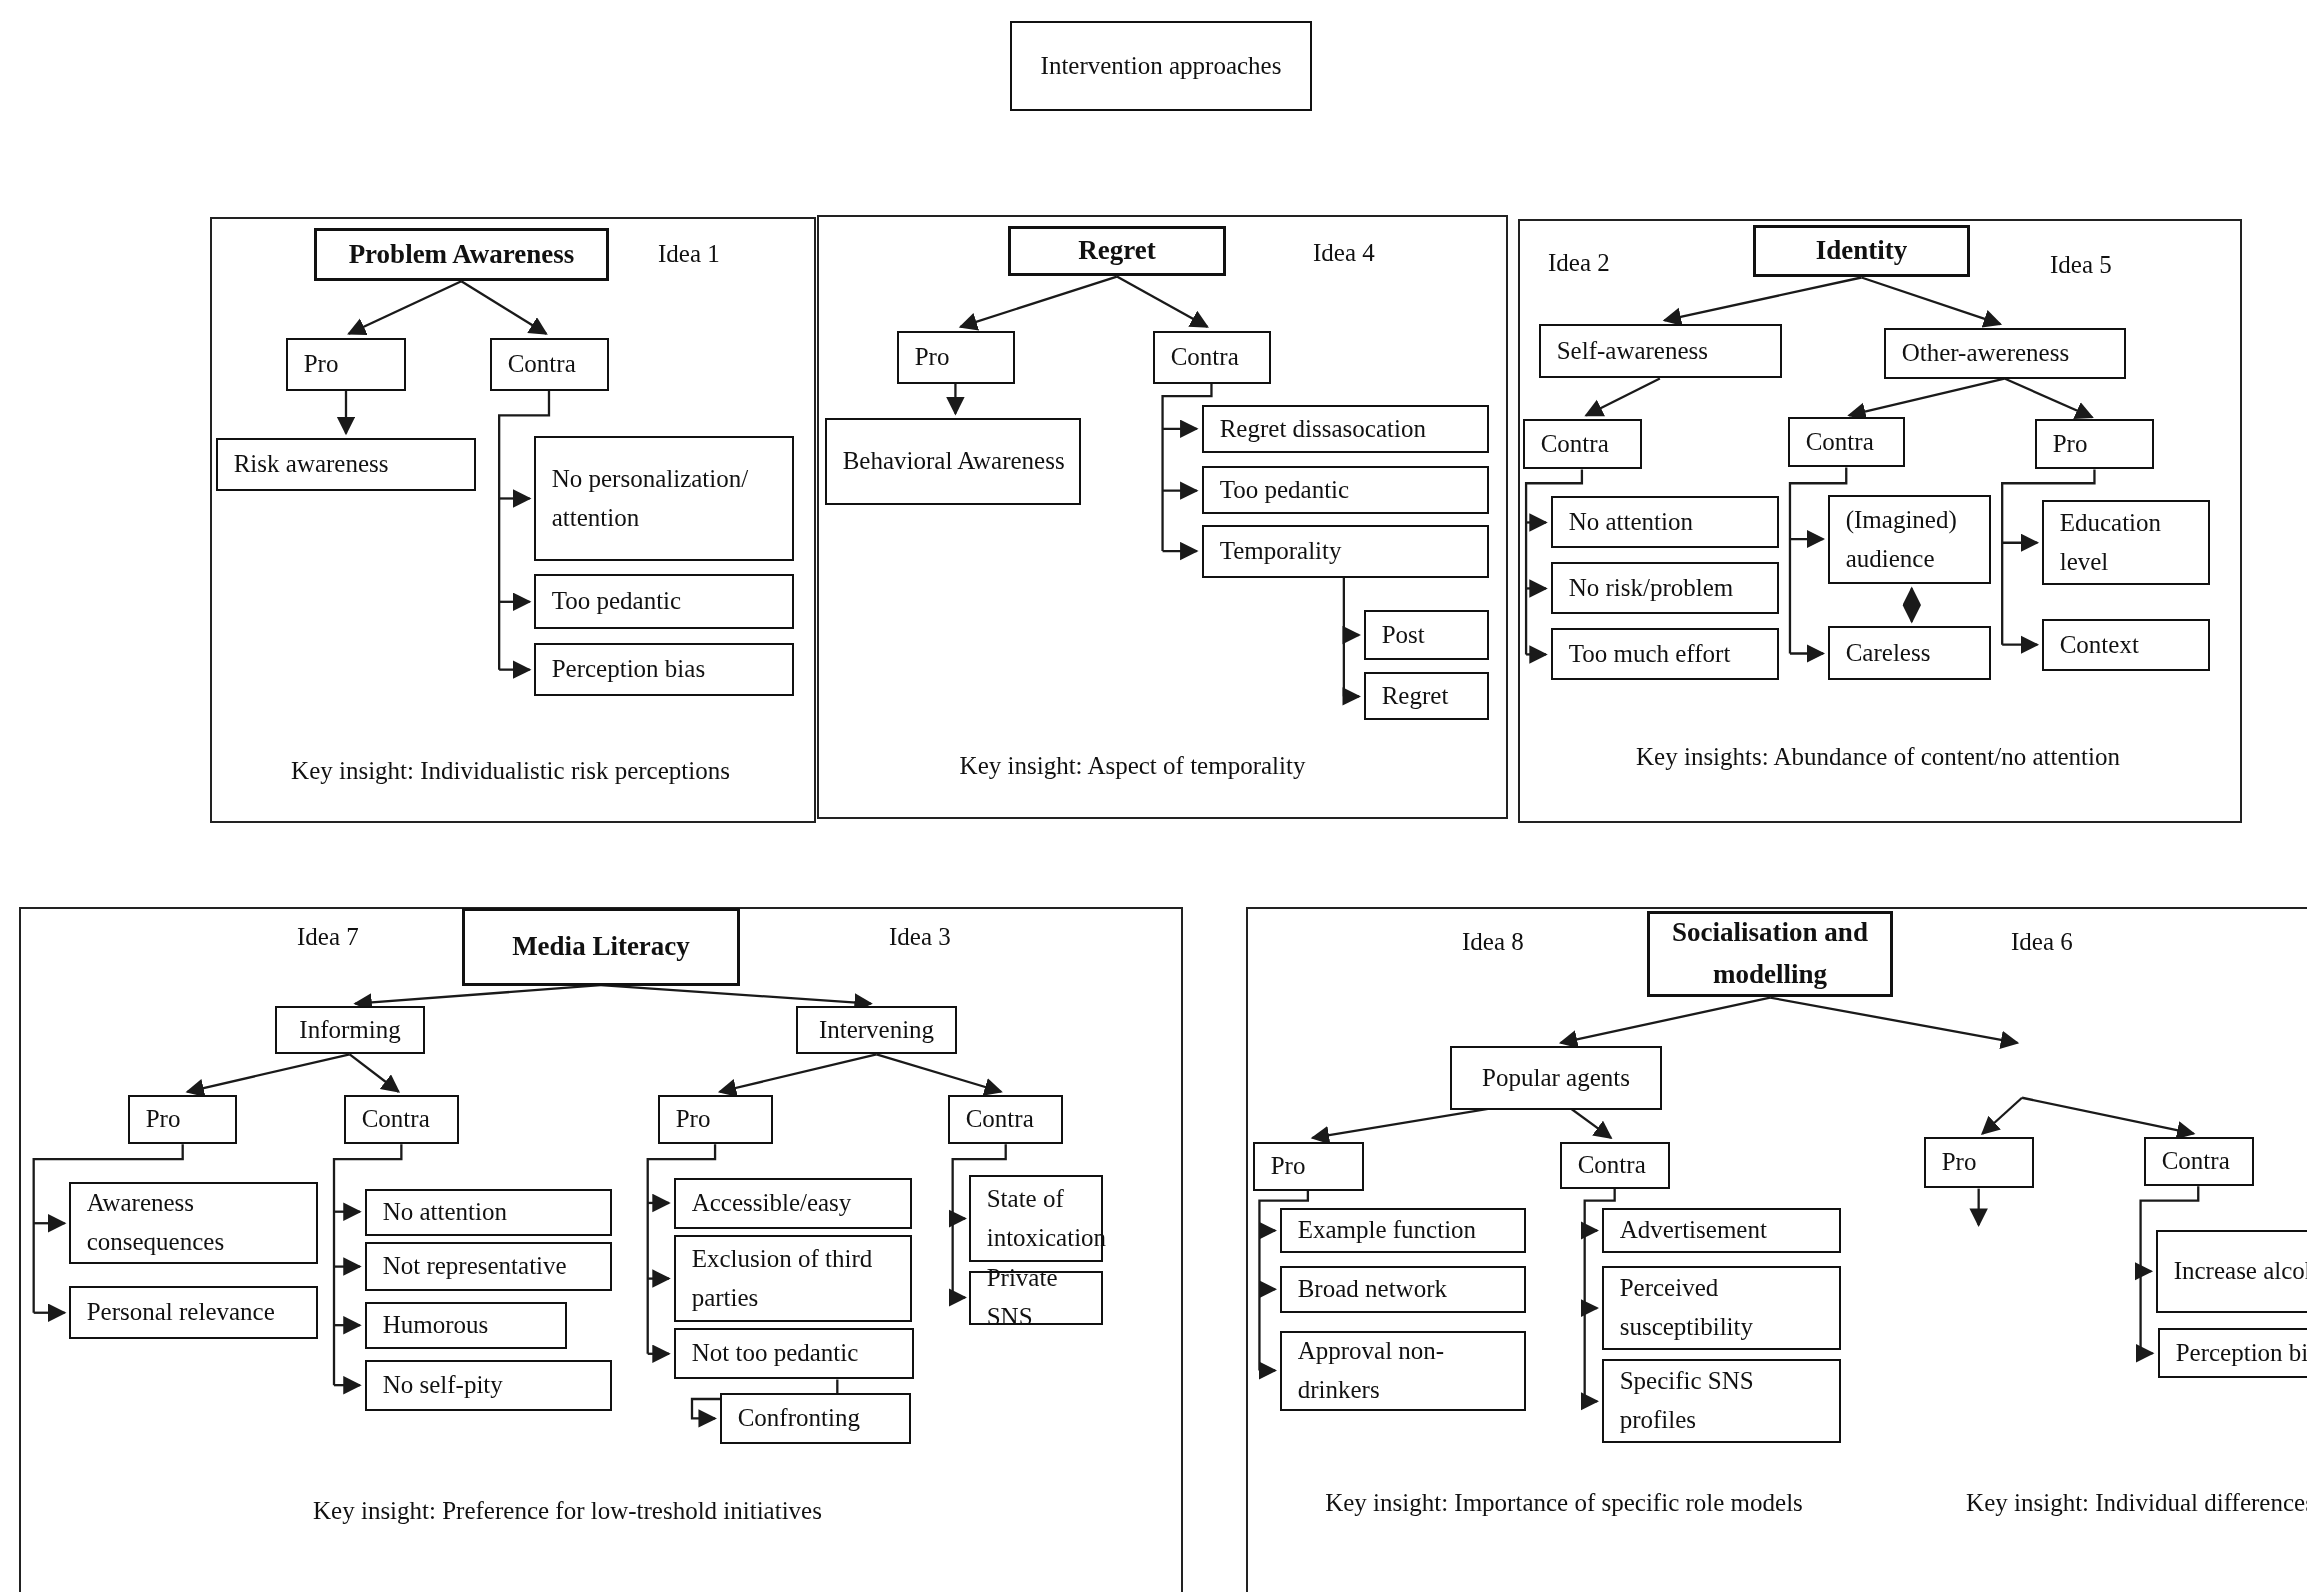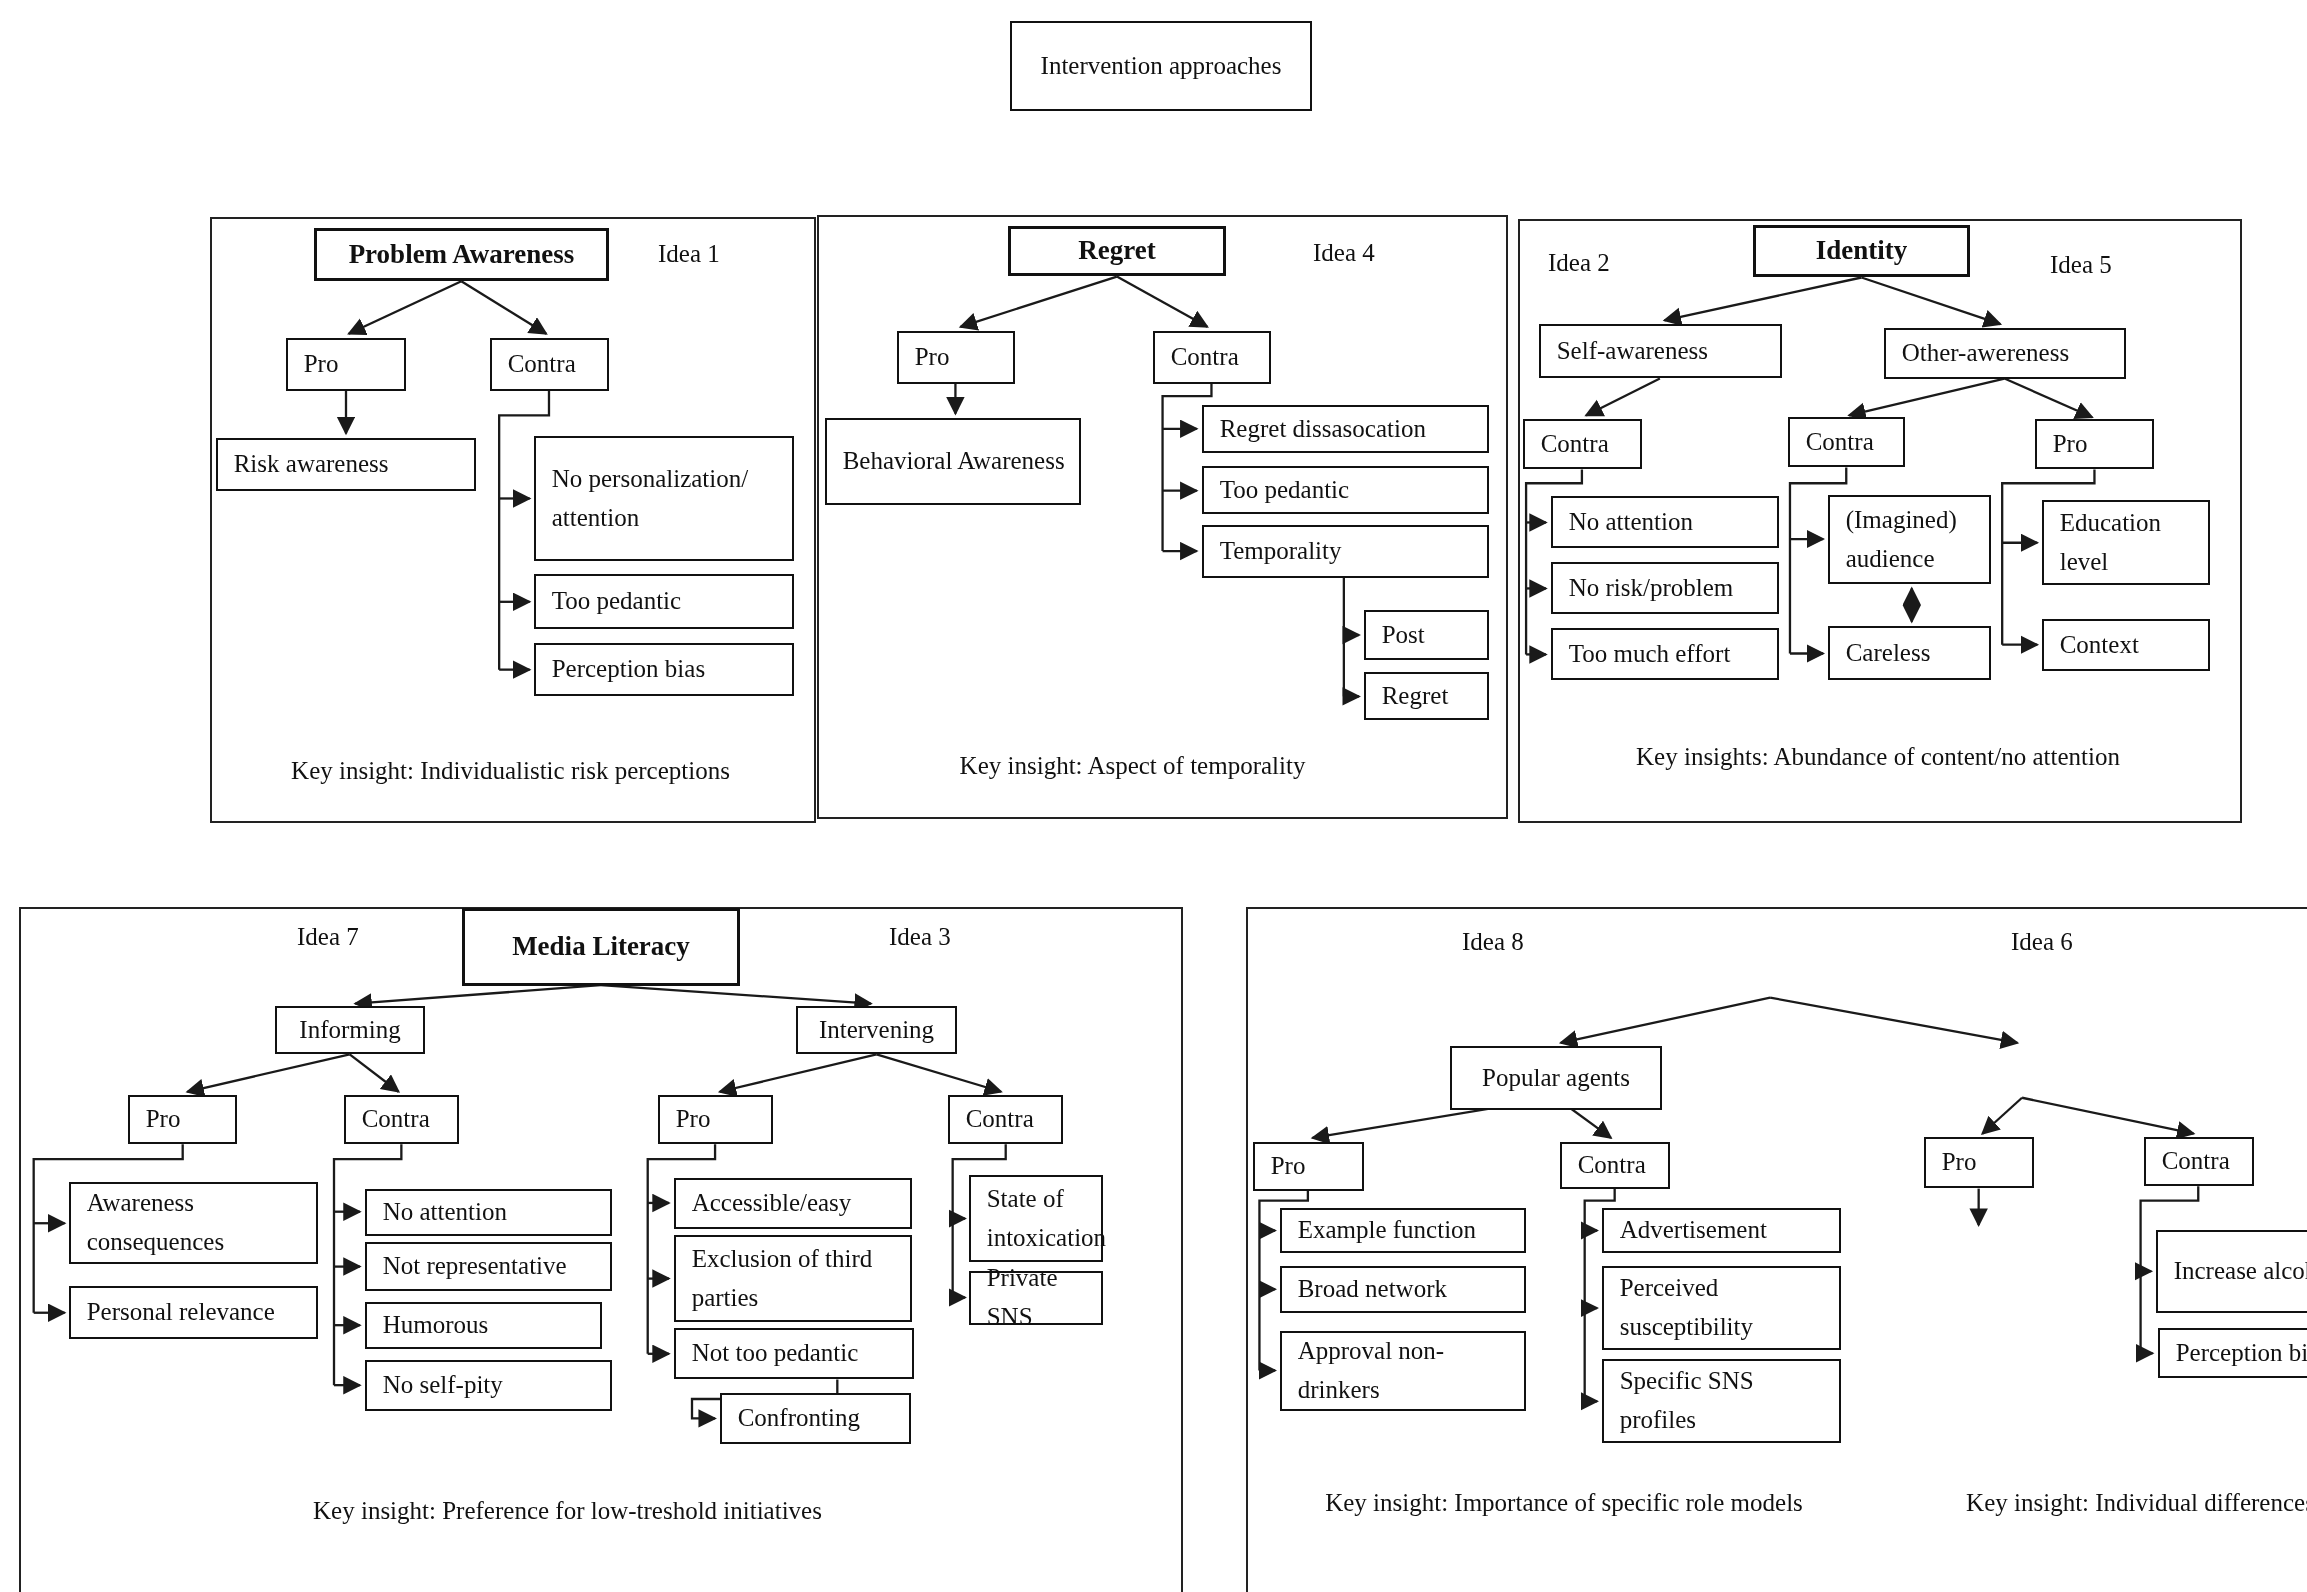--- a/index.html
+++ b/index.html
@@ -167,31 +167,32 @@
   <div class="node c" style="left:275px;top:1006px;width:150px;height:48px">Informing</div>
   <div class="node c" style="left:796px;top:1006px;width:161px;height:48px">Intervening</div>
   <div class="node" style="left:128px;top:1095px;width:109px;height:49px">Pro</div>
   <div class="node" style="left:344px;top:1095px;width:115px;height:49px">Contra</div>
   <div class="node" style="left:658px;top:1095px;width:115px;height:49px">Pro</div>
   <div class="node" style="left:948px;top:1095px;width:115px;height:49px">Contra</div>
   <div class="node" style="left:69px;top:1182px;width:249px;height:82px">Awareness consequences</div>
   <div class="node" style="left:69px;top:1286px;width:249px;height:53px">Personal relevance</div>
   <div class="node" style="left:365px;top:1189px;width:247px;height:47px">No attention</div>
   <div class="node" style="left:365px;top:1242px;width:247px;height:49px">Not representative</div>
-  <div class="node" style="left:365px;top:1302px;width:237px;height:47px">Humorous</div>
+  <div class="node" style="left:365px;top:1302px;width:202px;height:47px">Humorous</div>
   <div class="node" style="left:365px;top:1360px;width:247px;height:51px">No self-pity</div>
   <div class="node" style="left:674px;top:1178px;width:238px;height:51px">Accessible/easy</div>
   <div class="node" style="left:674px;top:1235px;width:238px;height:87px">Exclusion of third parties</div>
   <div class="node" style="left:674px;top:1328px;width:240px;height:51px">Not too pedantic</div>
   <div class="node" style="left:720px;top:1393px;width:191px;height:51px">Confronting</div>
   <div class="node" style="left:969px;top:1175px;width:134px;height:87px">State of intoxication</div>
   <div class="node" style="left:969px;top:1271px;width:134px;height:54px">Private SNS</div>
   <div class="insight" style="left:194px;top:1497px;width:747px">Key insight: Preference for low-treshold initiatives</div>
 
   <div class="panel" style="left:1246px;top:907px;width:1171px;height:686px"></div>
+  <div class="node c b" style="left:1647px;top:911px;width:246px;height:86px">Socialisation and modelling</div>
   <div class="idea" style="left:1462px;top:928px">Idea 8</div>
   <div class="idea" style="left:2011px;top:928px">Idea 6</div>
   <div class="node c" style="left:1450px;top:1046px;width:212px;height:64px">Popular agents</div>
   <div class="node" style="left:1253px;top:1142px;width:111px;height:49px">Pro</div>
   <div class="node" style="left:1560px;top:1142px;width:110px;height:47px">Contra</div>
   <div class="node" style="left:1924px;top:1137px;width:110px;height:51px">Pro</div>
   <div class="node" style="left:2144px;top:1137px;width:110px;height:49px">Contra</div>
   <div class="node" style="left:1280px;top:1208px;width:246px;height:45px">Example function</div>
   <div class="node" style="left:1280px;top:1266px;width:246px;height:47px">Broad network</div>
   <div class="node" style="left:1280px;top:1331px;width:246px;height:80px">Approval non-drinkers</div>

